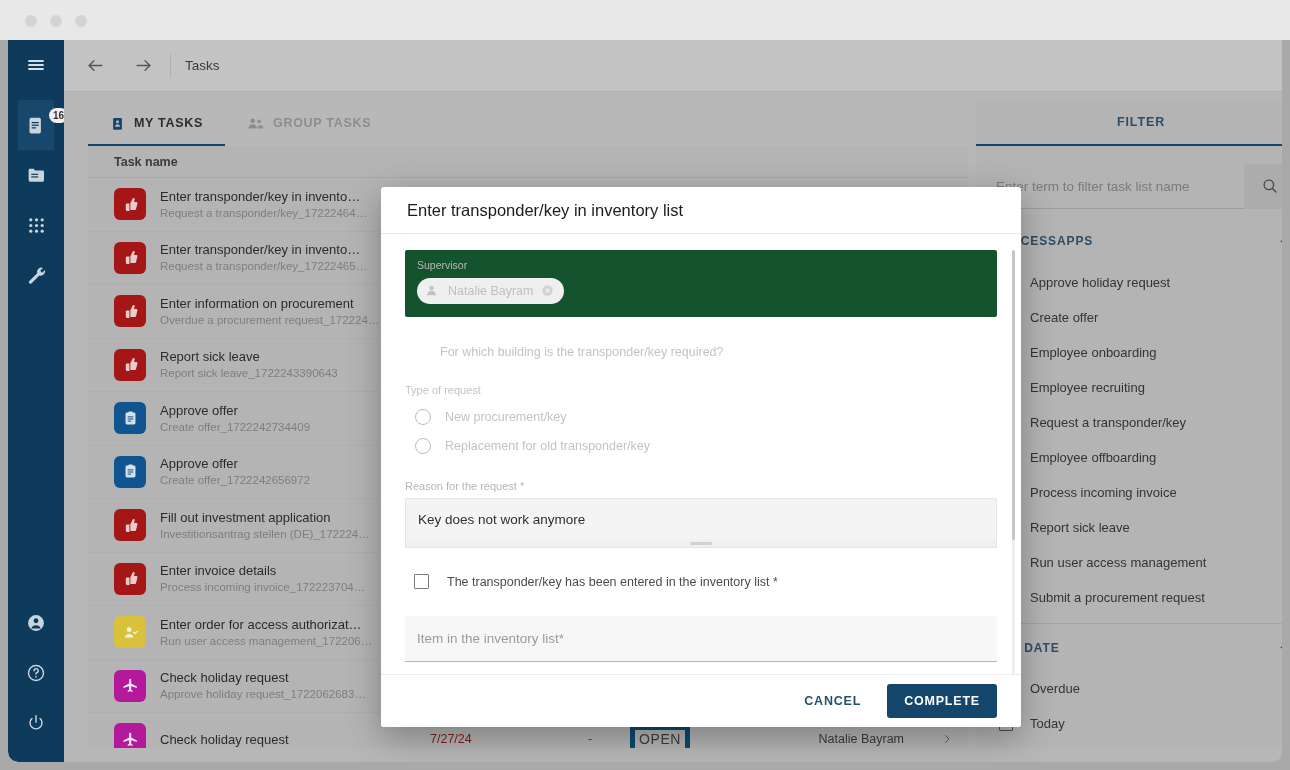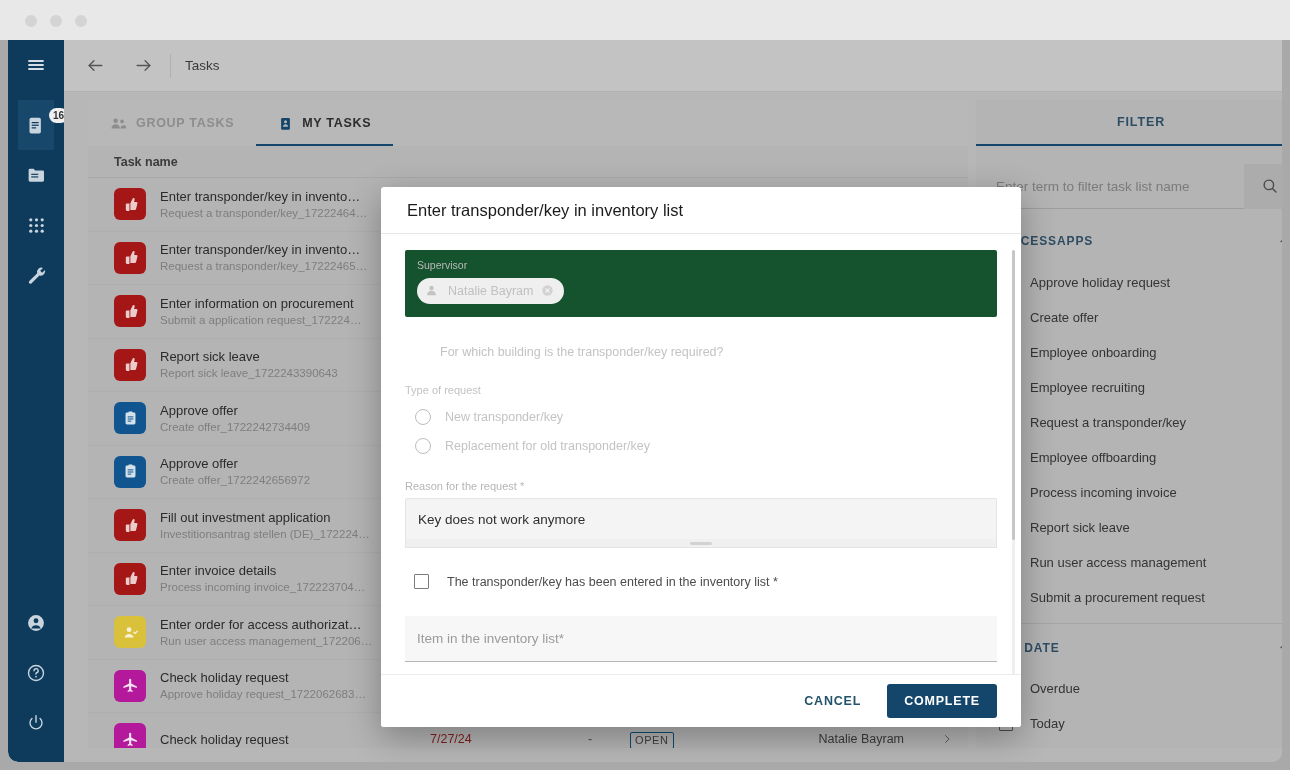--- a/index.html
+++ b/index.html
@@ -91,22 +91,22 @@
     width: 32px; height: 32px; border-radius: 6px; flex: 0 0 32px;
     display: flex; align-items: center; justify-content: center;
   }
   .task-text { margin-left: 14px; width: 270px; overflow: hidden; }
   .task-title { font-size: 13px; color: #2b2b2b; white-space: nowrap; overflow: hidden; text-overflow: ellipsis; line-height: 17px; }
   .task-sub { font-size: 11.5px; color: #7e7e7e; white-space: nowrap; overflow: hidden; text-overflow: ellipsis; line-height: 16px; }
   .task-date { width: 120px; text-align: left; font-size: 12.5px; color: #7f1d1d; }
   .task-dash { width: 80px; text-align: center; font-size: 12.5px; color: #4a4a4a; }
   .task-status { width: 120px; }
   .status-chip {
-    display: inline-block; border: 1px solid #0c4a6e; border-radius: 2px;
-    font-size: 11px; letter-spacing: .6px; padding: 1.5px 4px; color: #3d3d3d;
+    display: inline-block; border: 5px solid #0c4a6e; border-radius: 2px;
+    font-size: 14px; letter-spacing: .6px; padding: 1.5px 4px; color: #3d3d3d;
   }
   .task-owner { flex: 1 1 auto; text-align: right; padding-right: 36px; font-size: 12.5px; color: #3a3a3a; }
   .task-chev { width: 14px; color: #5b5b5b; display:flex; align-items:center; justify-content:center;}
 
   
   #filterpanel {
     position: absolute; left: 912px; top: 8px; width: 330px; height: 648px;
     background: #b4b4b4; overflow: hidden;
   }
   #filterhead {
@@ -327,41 +327,41 @@
           </svg>
       </div>
       <div class="topdivider"></div>
       <div id="page-title">Tasks</div>
     </div>
 
     <div id="content">
 
       <div id="taskpanel">
         <div id="tabs">
+          <div class="tab selected">
+            <span class="ic">
+              <svg width="15" height="15" viewBox="0 0 24 24" fill="#14456a">
+                  <rect x="5" y="3" width="14" height="19" rx="2"></rect>
+                  <circle cx="12" cy="9" r="2.4" fill="#b8b8b8"></circle>
+                  <path d="M8 17a4 4 0 0 1 8 0z" fill="#b8b8b8"></path>
+                </svg>
+            </span>
+            <span>MY TASKS</span>
+          </div>
           <div class="tab">
             <span class="ic">
               <svg width="17" height="15" viewBox="0 0 24 20" fill="#8d8d8d">
                   <circle cx="8" cy="6" r="3.2"></circle>
                   <circle cx="17" cy="7" r="2.6"></circle>
                   <path d="M2 17a6 6 0 0 1 12 0z"></path>
                   <path d="M14.5 17a5 5 0 0 1 8-3.6V17z"></path>
                 </svg>
             </span>
             <span>GROUP TASKS</span>
           </div>
-          <div class="tab selected">
-            <span class="ic">
-              <svg width="15" height="15" viewBox="0 0 24 24" fill="#14456a">
-                  <rect x="5" y="3" width="14" height="19" rx="2"></rect>
-                  <circle cx="12" cy="9" r="2.4" fill="#b8b8b8"></circle>
-                  <path d="M8 17a4 4 0 0 1 8 0z" fill="#b8b8b8"></path>
-                </svg>
-            </span>
-            <span>MY TASKS</span>
-          </div>
         </div>
 
         <div id="colhead">
           <span>Task name</span>
         </div>
 
         <div id="task-rows">
             <div class="task-row">
               <div class="task-icon" style="background: rgb(165, 23, 23);">
                 <svg width="17" height="17" viewBox="0 0 24 24" fill="#ffffff" opacity=".78">
@@ -406,21 +406,21 @@
             </div>
             <div class="task-row">
               <div class="task-icon" style="background: rgb(165, 23, 23);">
                 <svg width="17" height="17" viewBox="0 0 24 24" fill="#ffffff" opacity=".78">
                   <path d="M7 10.5h3.5V21H7a1.6 1.6 0 0 1-1.6-1.6v-7.3A1.6 1.6 0 0 1 7 10.5z"></path>
                   <path d="M11.8 10.1l3.3-6.6a1.5 1.5 0 0 1 2.8.9l-.8 4.1h3.1a1.6 1.6 0 0 1 1.55 2l-1.9 8a1.6 1.6 0 0 1-1.55 1.2h-6.5z"></path>
                 </svg>
               </div>
               <div class="task-text">
                 <div class="task-title">Enter information on procurement</div>
-                <div class="task-sub">Submit a application request_172224…</div>
+                <div class="task-sub">Overdue a procurement request_172224…</div>
               </div>
               <div class="task-date"></div>
               <div class="task-dash"></div>
               <div class="task-status"></div>
               <div class="task-owner"></div>
               <div class="task-chev">
                 <svg width="12" height="12" viewBox="0 0 24 24" fill="none" stroke="#5b5b5b" stroke-width="2" stroke-linecap="round" stroke-linejoin="round">
                   <path d="M9 5l7 7-7 7"></path>
                 </svg>
               </div>
@@ -713,21 +713,21 @@
               </span>
             </div>
           </div>
 
           <div class="q-text">For which building is the transponder/key required?</div>
 
           <div class="grp-label">Type of request</div>
 
           <div class="radio-row">
             <span class="radio"></span>
-            <span class="radio-text">New transponder/key</span>
+            <span class="radio-text">New procurement/key</span>
           </div>
           <div class="radio-row">
             <span class="radio"></span>
             <span class="radio-text">Replacement for old transponder/key</span>
           </div>
 
           <div class="req-label">Reason for the request *</div>
           <div class="req-area">
             <span class="req-value">Key does not work anymore</span>
           </div>

